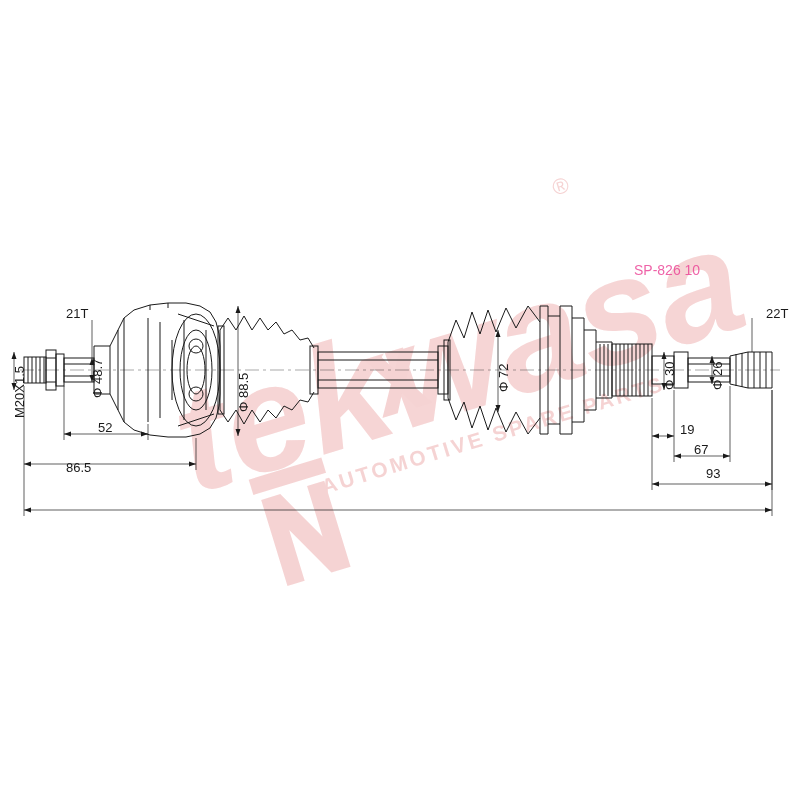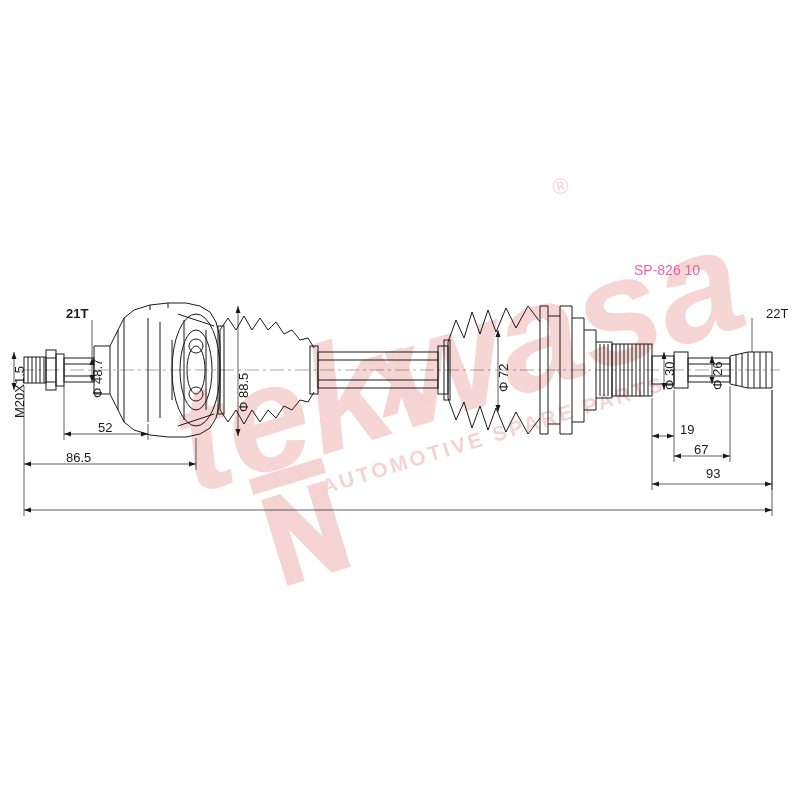--- a/index.html
+++ b/index.html
@@ -235,29 +235,29 @@
         <polygon points="14,352 11.5,359 16.5,359"></polygon>
         <polygon points="14,390 11.5,383 16.5,383"></polygon>
         <polygon points="92,358 89.5,365 94.5,365"></polygon>
         <polygon points="92,382 89.5,375 94.5,375"></polygon>
       </g>
     </g>
   </svg>
 
   <div class="dimtext rot90" style="left:12px; top:418px; font-size:13px;">M20X1.5</div>
 
-  <div class="dimtext" style="left:66px; top:306px; font-size:13px;font-weight:bold;">21T</div>
+  <div class="dimtext" style="left:66px; top:306px; font-size:13px;">21T</div>
 
   <div class="dimtext rot90" style="left:90px; top:398px; font-size:13px;">Φ 48.7</div>
 
   <div class="dimtext rot90" style="left:236px; top:412px; font-size:13px;">Φ 88.5</div>
 
   <div class="dimtext" style="left:98px; top:420px; font-size:13px;">52</div>
 
-  <div class="dimtext" style="left:66px; top:450px; font-size:13px;">86.5</div>
+  <div class="dimtext" style="left:66px; top:460px; font-size:13px;">86.5</div>
 
   <div class="dimtext rot90" style="left:496px; top:392px; font-size:13px;">Φ 72</div>
 
   <div class="dimtext rot90" style="left:662px; top:390px; font-size:13px;">Φ 30</div>
 
   <div class="dimtext rot90" style="left:710px; top:390px; font-size:13px;">Φ 26</div>
 
   <div class="dimtext" style="left:766px; top:306px; font-size:13px;">22T</div>
 
   <div class="dimtext" style="left:656px; top:422px; font-size:13px;margin-left:24px;">19</div>

